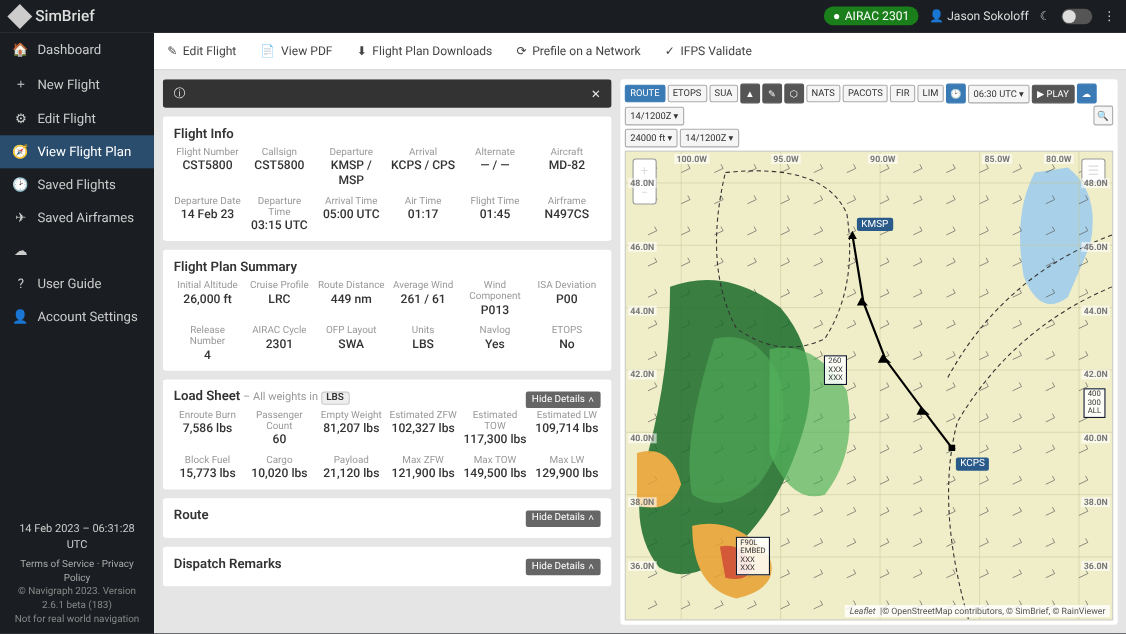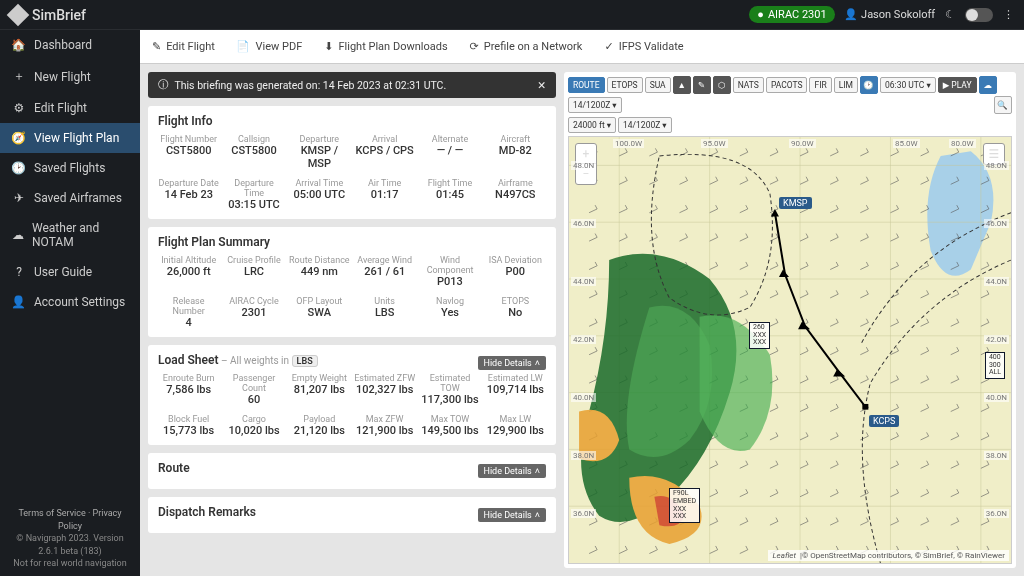--- a/index.html
+++ b/index.html
@@ -48,21 +48,21 @@
 .mtb.icon { width: 18px; height: 18px; justify-content: center; padding: 0; }
 .map-canvas { flex: 1; position: relative; background: #f0eec8; overflow: hidden; border: 1px solid #ccc; }
 .map-canvas svg { width: 100%; height: 100%; }
 .zoom-ctrl { position: absolute; top: 6px; left: 6px; background: #fff; border: 1px solid #999; border-radius: 3px; font-size: 12px; }
 .zoom-ctrl div { width: 20px; height: 20px; display: flex; align-items: center; justify-content: center; border-bottom: 1px solid #ccc; }
 .zoom-ctrl div:last-child { border: none; }
 .layer-ctrl { position: absolute; top: 6px; right: 6px; width: 22px; height: 22px; background: #fff; border: 1px solid #999; border-radius: 3px; display: flex; align-items: center; justify-content: center; font-size: 12px; }
 .wpt-label { position: absolute; background: #2a5a8a; color: #fff; font-size: 9px; padding: 1px 4px; border-radius: 2px; }
 .map-attr { position: absolute; bottom: 2px; right: 2px; background: rgba(255,255,255,0.8); font-size: 8px; color: #555; padding: 1px 4px; }
 .map-attr .leaflet { font-style: italic; margin-right: 4px; }
-.lat-label { position: absolute; font-size: 8px; color: #777; background: rgba(255,255,255,0.6); padding: 0 2px; }
+.lat-label { position: absolute; font-size: 8px; color: #777; background: rgba(255,255,255,0.6); padding: 0 2px; font-weight: bold; }
 .databox { position: absolute; background: rgba(255,255,255,0.85); border: 1px solid #0f172a; font-size: 7px; color: #333; padding: 1px 3px; line-height: 1.1; }
 </style>
 </head>
 <body>
 
 <div class="topbar">
   <div class="brand">
     <span class="brand-logo"></span>
     <span>SimBrief</span>
   </div>
@@ -99,32 +99,32 @@
         <div class="side-item">
           <span class="icon">🕑</span>
           <span>Saved Flights</span>
         </div>
         <div class="side-item">
           <span class="icon">✈</span>
           <span>Saved Airframes</span>
         </div>
         <div class="side-item">
           <span class="icon">☁</span>
-          <span>Weather and NOTAM</span>
         </div>
         <div class="side-item">
           <span class="icon">?</span>
           <span>User Guide</span>
         </div>
         <div class="side-item">
           <span class="icon">👤</span>
           <span>Account Settings</span>
         </div>
       </div>
     <div class="side-foot">
+      <div class="time">14 Feb 2023 – 06:31:28 UTC</div>
       <div><a>Terms of Service · Privacy Policy</a></div>
       <div>© Navigraph 2023. Version 2.6.1 beta (183)</div>
       <div>Not for real world navigation</div>
     </div>
   </div>
 
   <div class="main">
     <div class="tabbar" id="tabbar">
         <span class="tab">
           <span>✎</span>
@@ -146,21 +146,20 @@
           <span>✓</span>
           <span>IFPS Validate</span>
         </span>
       </div>
 
     <div class="content">
       <div class="left">
 
         <div class="banner">
           <span>ⓘ</span>
-          <span>This briefing was generated on: 14 Feb 2023 at 02:31 UTC.</span>
           <span class="close">✕</span>
         </div>
 
         <div class="card">
           <h3>Flight Info</h3>
           <div id="flight-info-grid">
               <div class="grid g6">
                 <div class="cell">
                   <div class="lbl">Flight Number</div>
                   <div class="val">CST5800</div>

